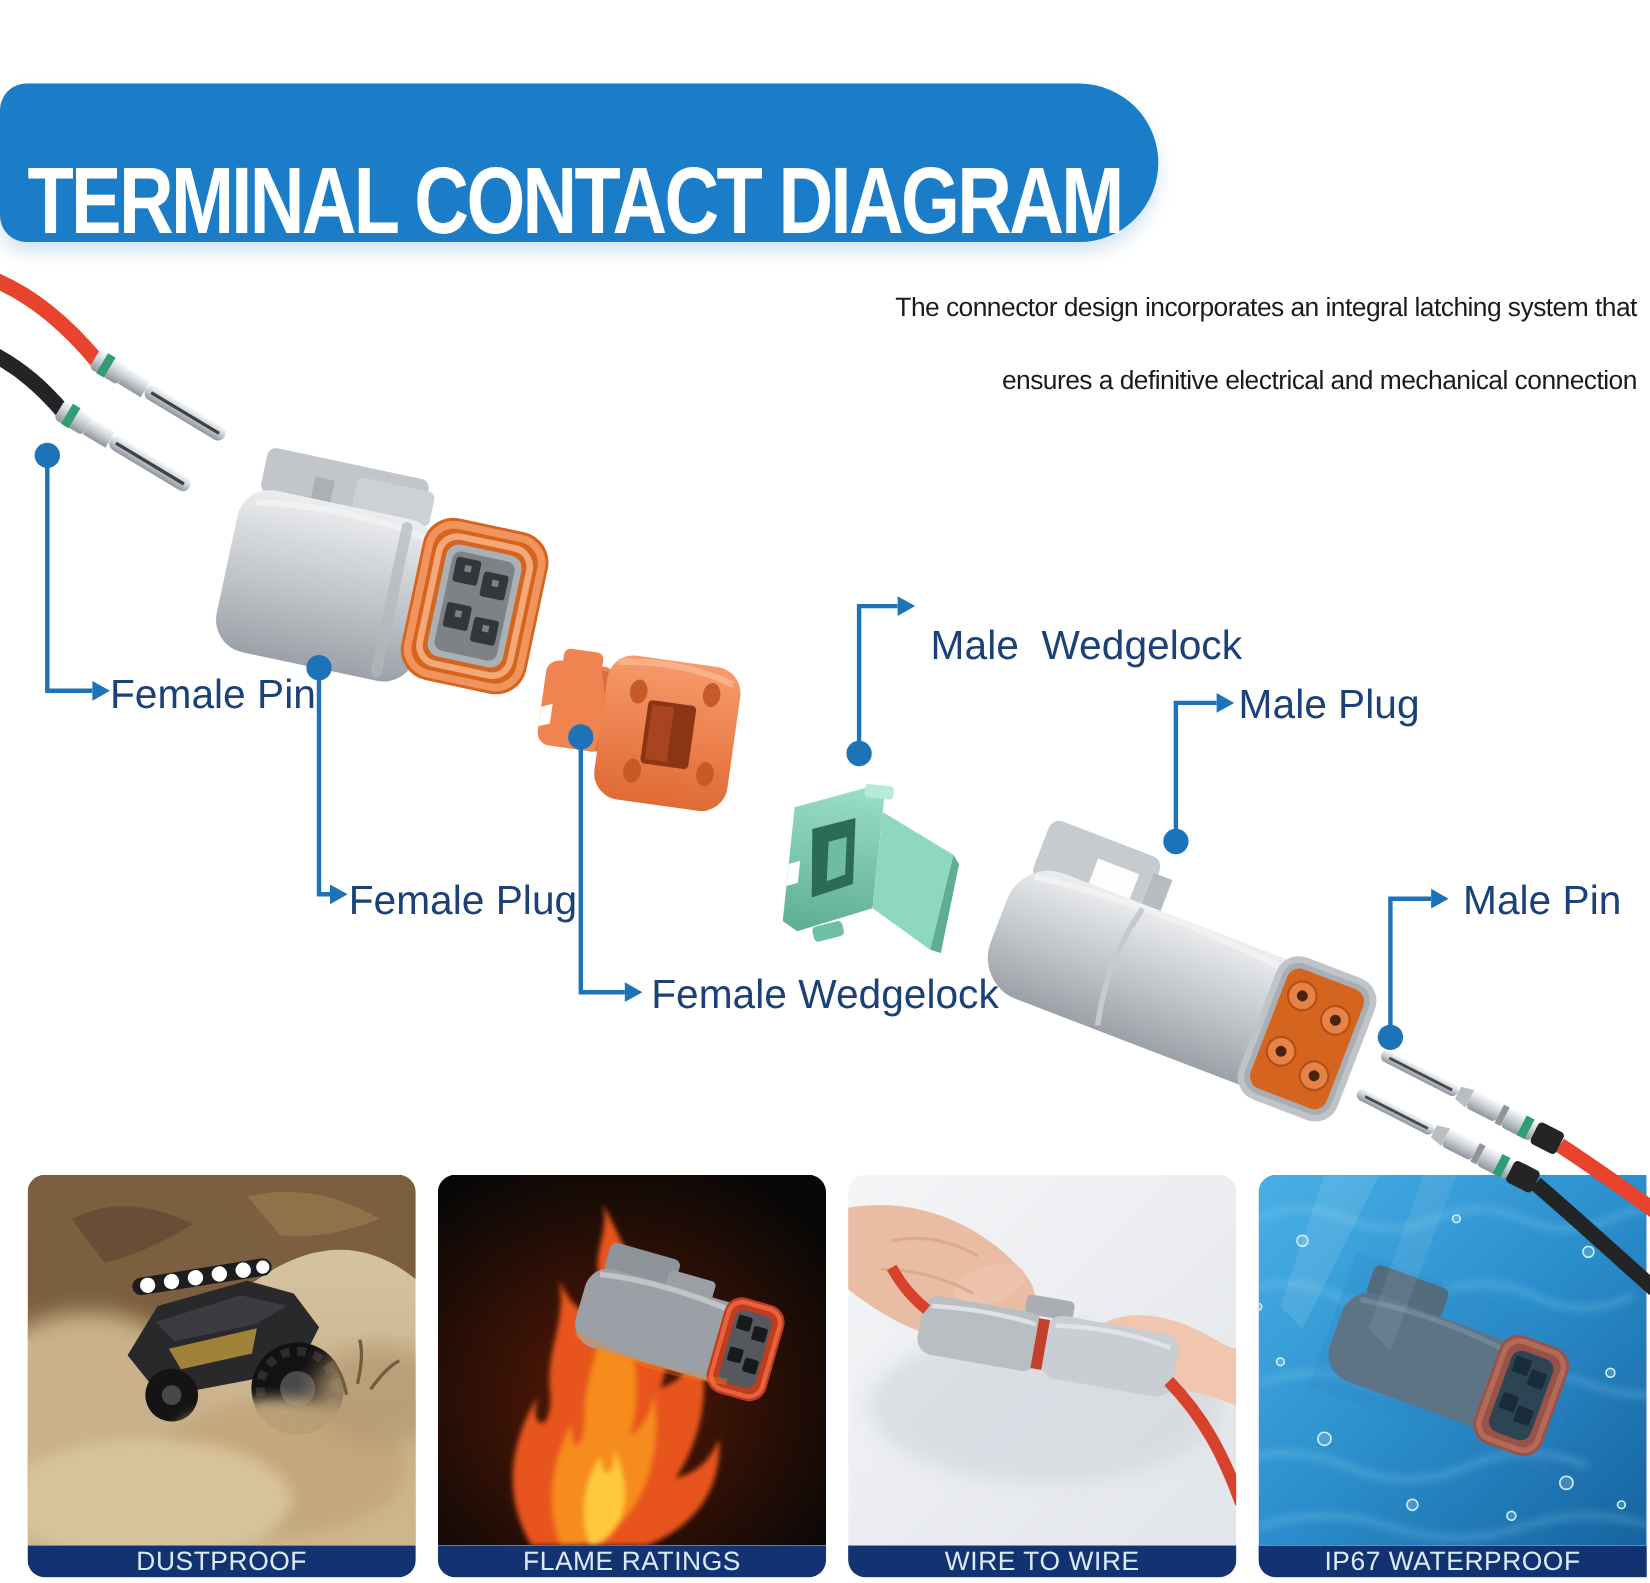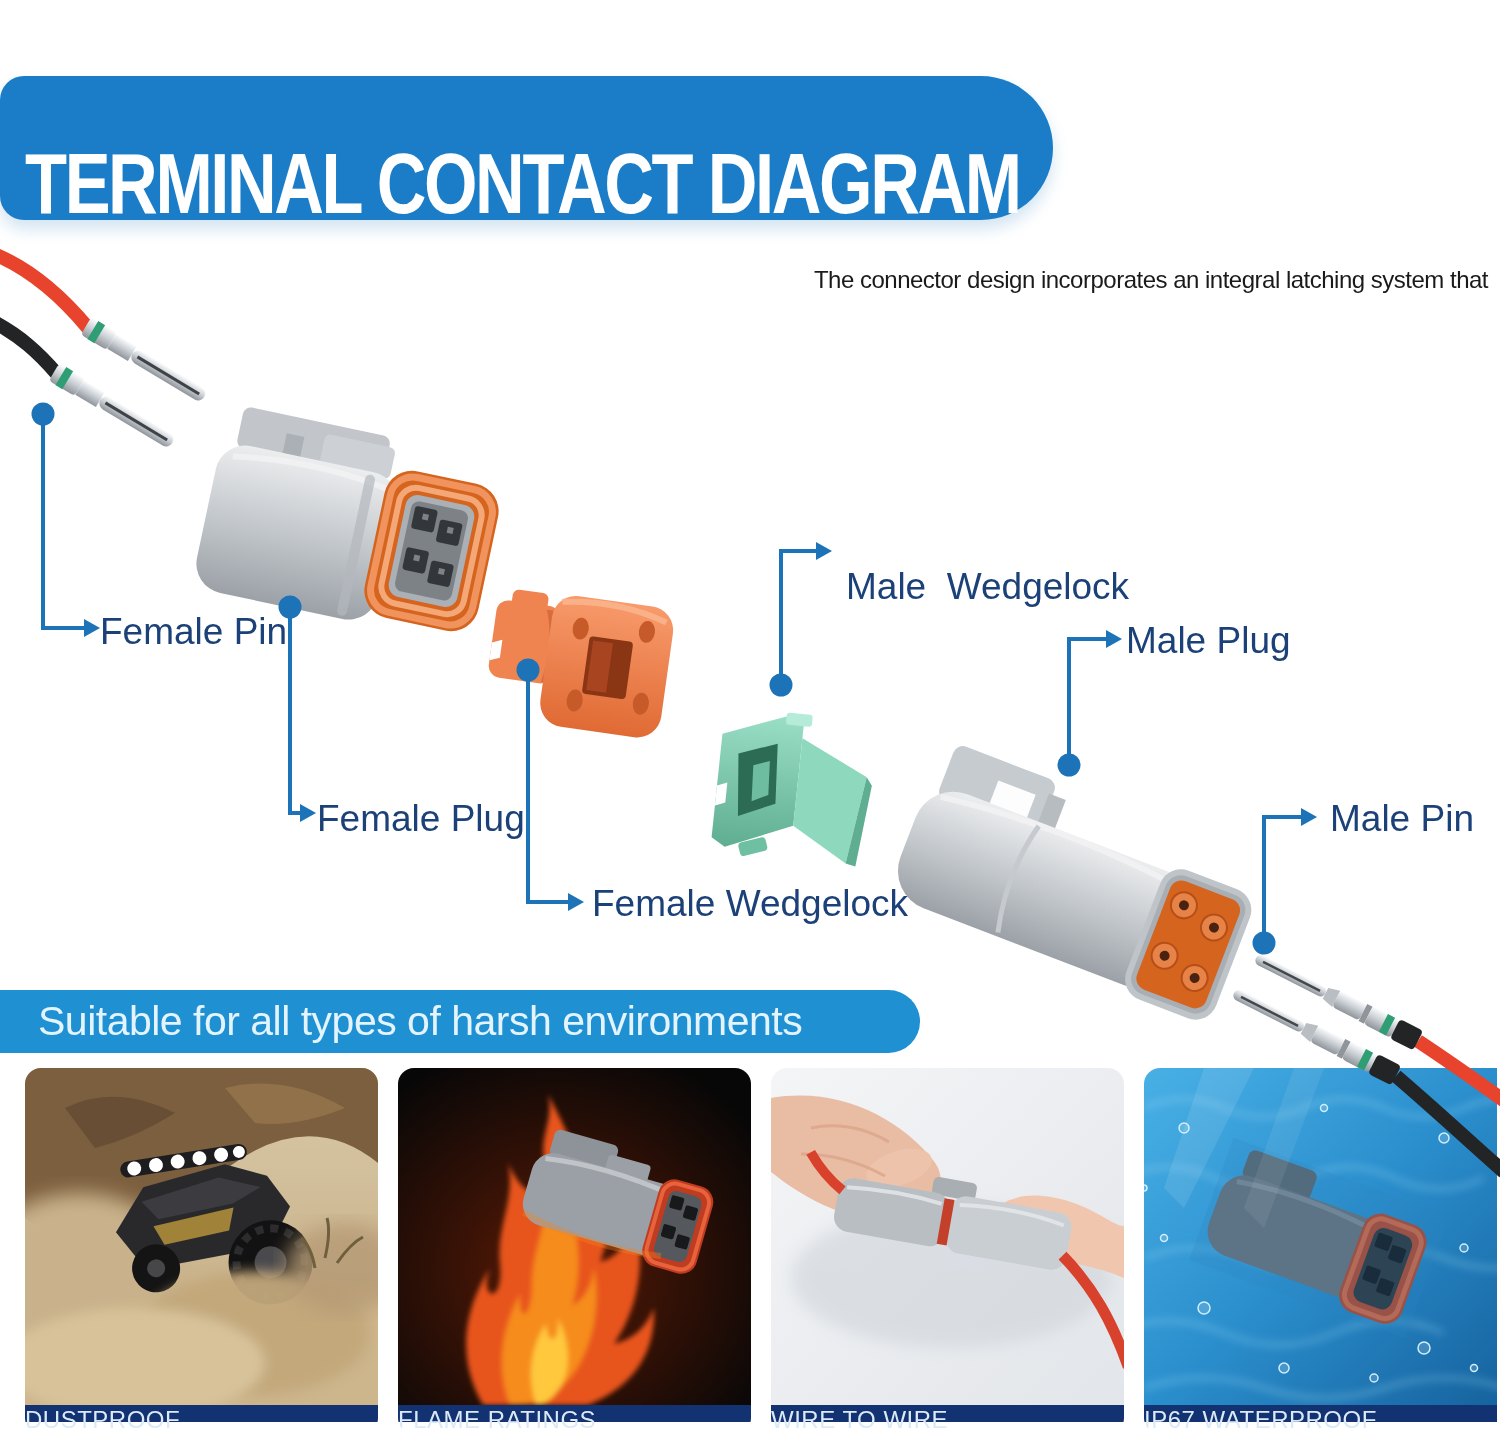--- a/index.html
+++ b/index.html
@@ -27,42 +27,43 @@
   
   .env-banner{position:absolute;left:0;top:990px;width:920px;height:63px;
     background:var(--banner2-blue);border-radius:0 32px 32px 0;z-index:2;}
   .env-banner span{position:absolute;left:38px;top:0;line-height:63px;white-space:nowrap;
     font-size:41px;letter-spacing:-.5px;color:var(--banner2-text);}
   
   .card{position:absolute;top:1068px;width:353px;height:366px;border-radius:16px;
     overflow:hidden;z-index:1;}
   #card-0{left:25px;} #card-1{left:398px;} #card-2{left:771px;} #card-3{left:1144px;padding-left:21px;}
   .photo{position:absolute;left:0;top:0;width:353px;height:337px;}
-  .caption{position:absolute;left:0;top:337px;width:353px;height:17px;
+  .caption{position:absolute;left:0;top:337px;width:353px;height:29px;
     background:var(--caption-navy);color:var(--caption-text);font-size:24px;
-    line-height:29px;letter-spacing:.5px;}
+    line-height:29px;text-align:center;letter-spacing:.5px;}
   
   #diagram{position:absolute;left:0;top:0;width:1500px;height:1439px;z-index:4;
     pointer-events:none;}
   .lead{fill:none;stroke:var(--leader);stroke-width:4;}
   .ldot{fill:var(--leader);}
   .larr{fill:var(--leader);}
   .zlabels{position:absolute;left:0;top:0;z-index:6;}
 </style>
 </head>
 <body>
 
 <div class="stage">
 
   <div class="top-banner">
     <div class="title">TERMINAL CONTACT DIAGRAM</div>
   </div>
 
   <div class="desc">
     <div>The connector design incorporates an integral latching system that</div>
+    <div>ensures a definitive electrical and mechanical connection</div>
   </div>
 
   <div class="card" id="card-0">
     <svg class="photo" viewBox="0 0 353 337">
       <defs>
         <linearGradient id="skyG" x1="0" y1="0" x2="0" y2="1">
           <stop offset="0" stop-color="#d9c9a8"></stop>
             <stop offset="1" stop-color="#c2a87e"></stop>
         </linearGradient>
         <filter id="b6">
@@ -229,23 +230,20 @@
           </g>
         </g>
         <rect x="-6" y="-30" width="230" height="130" fill="#2e86c0" opacity=".22"></rect>
       </g>
       <polygon points="60,0 110,0 40,140 20,120" fill="#ffffff" opacity=".10"></polygon>
       <polygon points="150,0 180,0 120,160 100,140" fill="#ffffff" opacity=".08"></polygon>
     </svg>
     <div class="caption">IP67 WATERPROOF</div>
   </div>
 
-  <div class="env-banner">
-    <span>Suitable for all types of harsh environments</span>
-  </div>
 
   <svg id="diagram" viewBox="0 0 1500 1439">
     <defs>
       <linearGradient id="metalGrad" x1="0" y1="0" x2="0" y2="1">
         <stop offset="0" stop-color="#fbfcfd"></stop>
           <stop offset=".45" stop-color="#cdd2d7"></stop>
           <stop offset="1" stop-color="#8f959b"></stop>
       </linearGradient>
       <linearGradient id="bodyGrad" x1="0" y1="0" x2="0" y2="1">
         <stop offset="0" stop-color="#ecedef"></stop>

